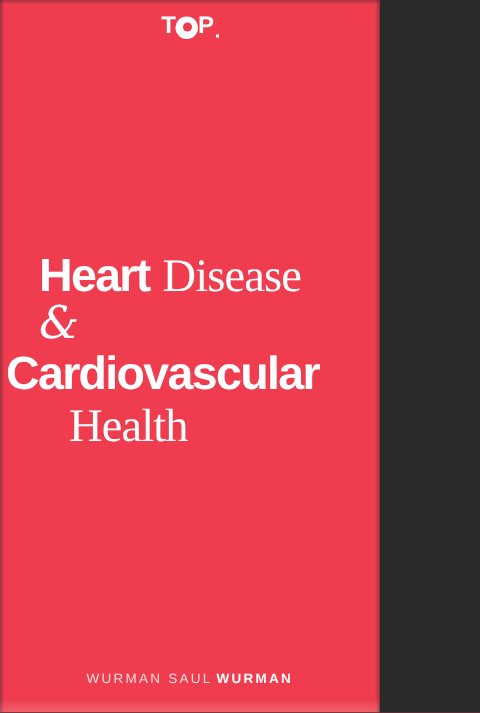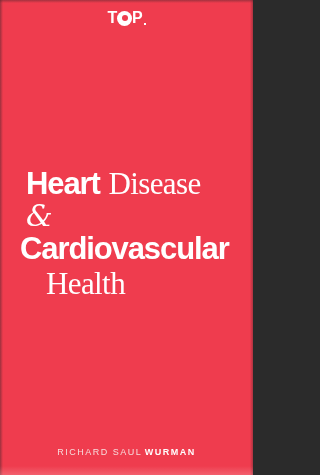--- a/index.html
+++ b/index.html
@@ -126,21 +126,21 @@
     font-family: "DejaVu Serif", "Liberation Serif", serif;
     font-style: italic;
     font-weight: 400;
     font-size: 30px;
     color: #ffffff;
     line-height: 1;
     display: inline-block;
   }
   .line-cardio {
     margin-top: 2px;
-    padding-left: 20px;
+    padding-left: 4px;
     font-size: 31px;
   }
   .line-health {
     margin-top: 4px;
     padding-left: 46px;
     font-size: 31px;
   }
 
   
   .author {
@@ -197,16 +197,16 @@
       <span class="w-bold">Cardiovascular</span>
     </div>
 
     <div class="title-line line-health">
       <span class="w-light">Health</span>
     </div>
 
   </div>
 
   <div class="author">
-    <span class="author-given">RICHARD SAUL</span><span>&nbsp;</span><span class="author-family">WURMAN</span>
+    <span class="author-given">WURMAN SAUL</span><span>&nbsp;</span><span class="author-family">WURMAN</span>
   </div>
 
 </div>
 
 </body></html>

